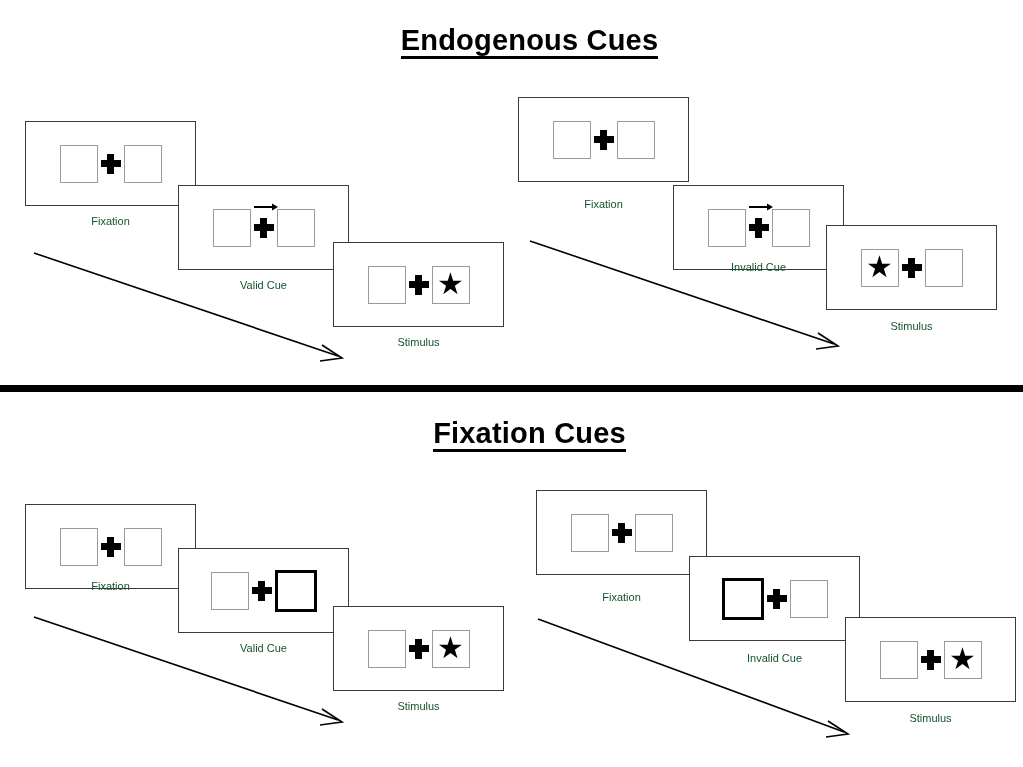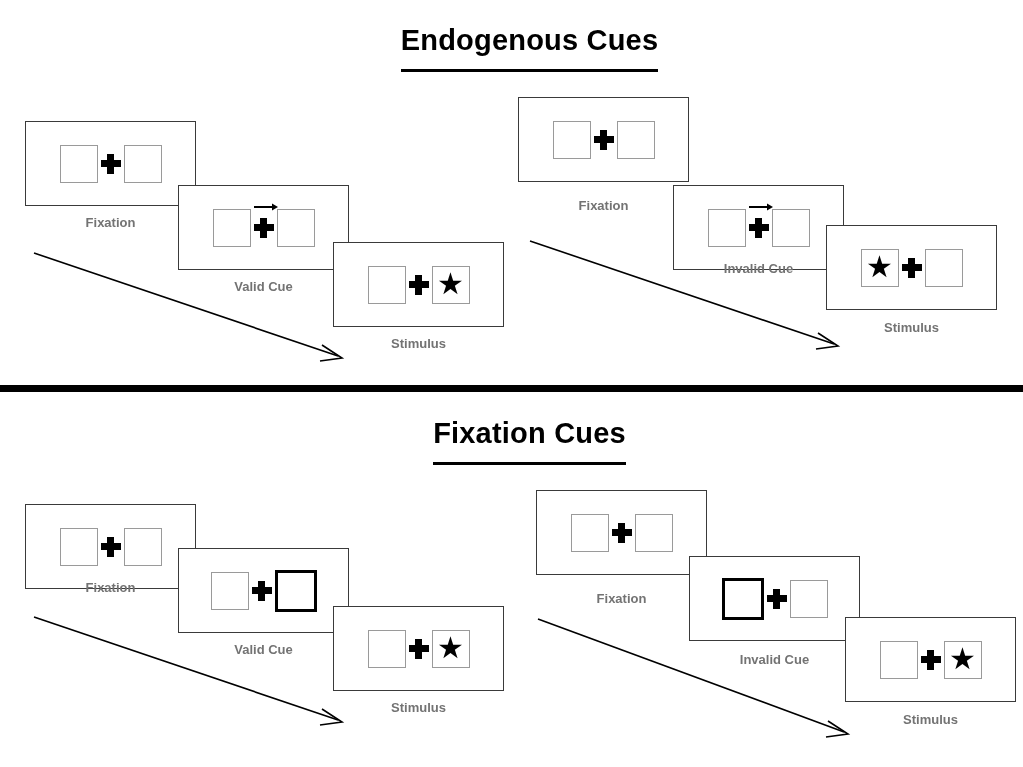--- a/index.html
+++ b/index.html
@@ -20,21 +20,21 @@
     position: absolute;
     width: 100%;
     text-align: center;
     font-size: 29px;
     font-weight: bold;
     letter-spacing: 0.2px;
     color: #000;
   }
   .section-title span {
     border-bottom: 3px solid #000;
-    padding-bottom: 13px;
+    padding-bottom: 0;
     margin-left: 36px;
   }
 
   .divider {
     position: absolute;
     left: 0;
     width: 1023px;
     height: 7px;
     background: #000;
   }
@@ -121,24 +121,24 @@
     position: absolute;
     top: -15px;
     left: 50%;
     margin-left: -11px;
     width: 26px;
     height: 10px;
   }
 
   .panel-label {
     position: absolute;
-    font-size: 13px;
-    font-weight: bold;
+    font-size: 11px;
+    font-weight: normal;
     white-space: nowrap;
-    color: #737373;
+    color: #14532d;
   }
 
   .time-arrow {
     position: absolute;
     overflow: visible;
   }
 </style>
 </head>
 <body>
 

